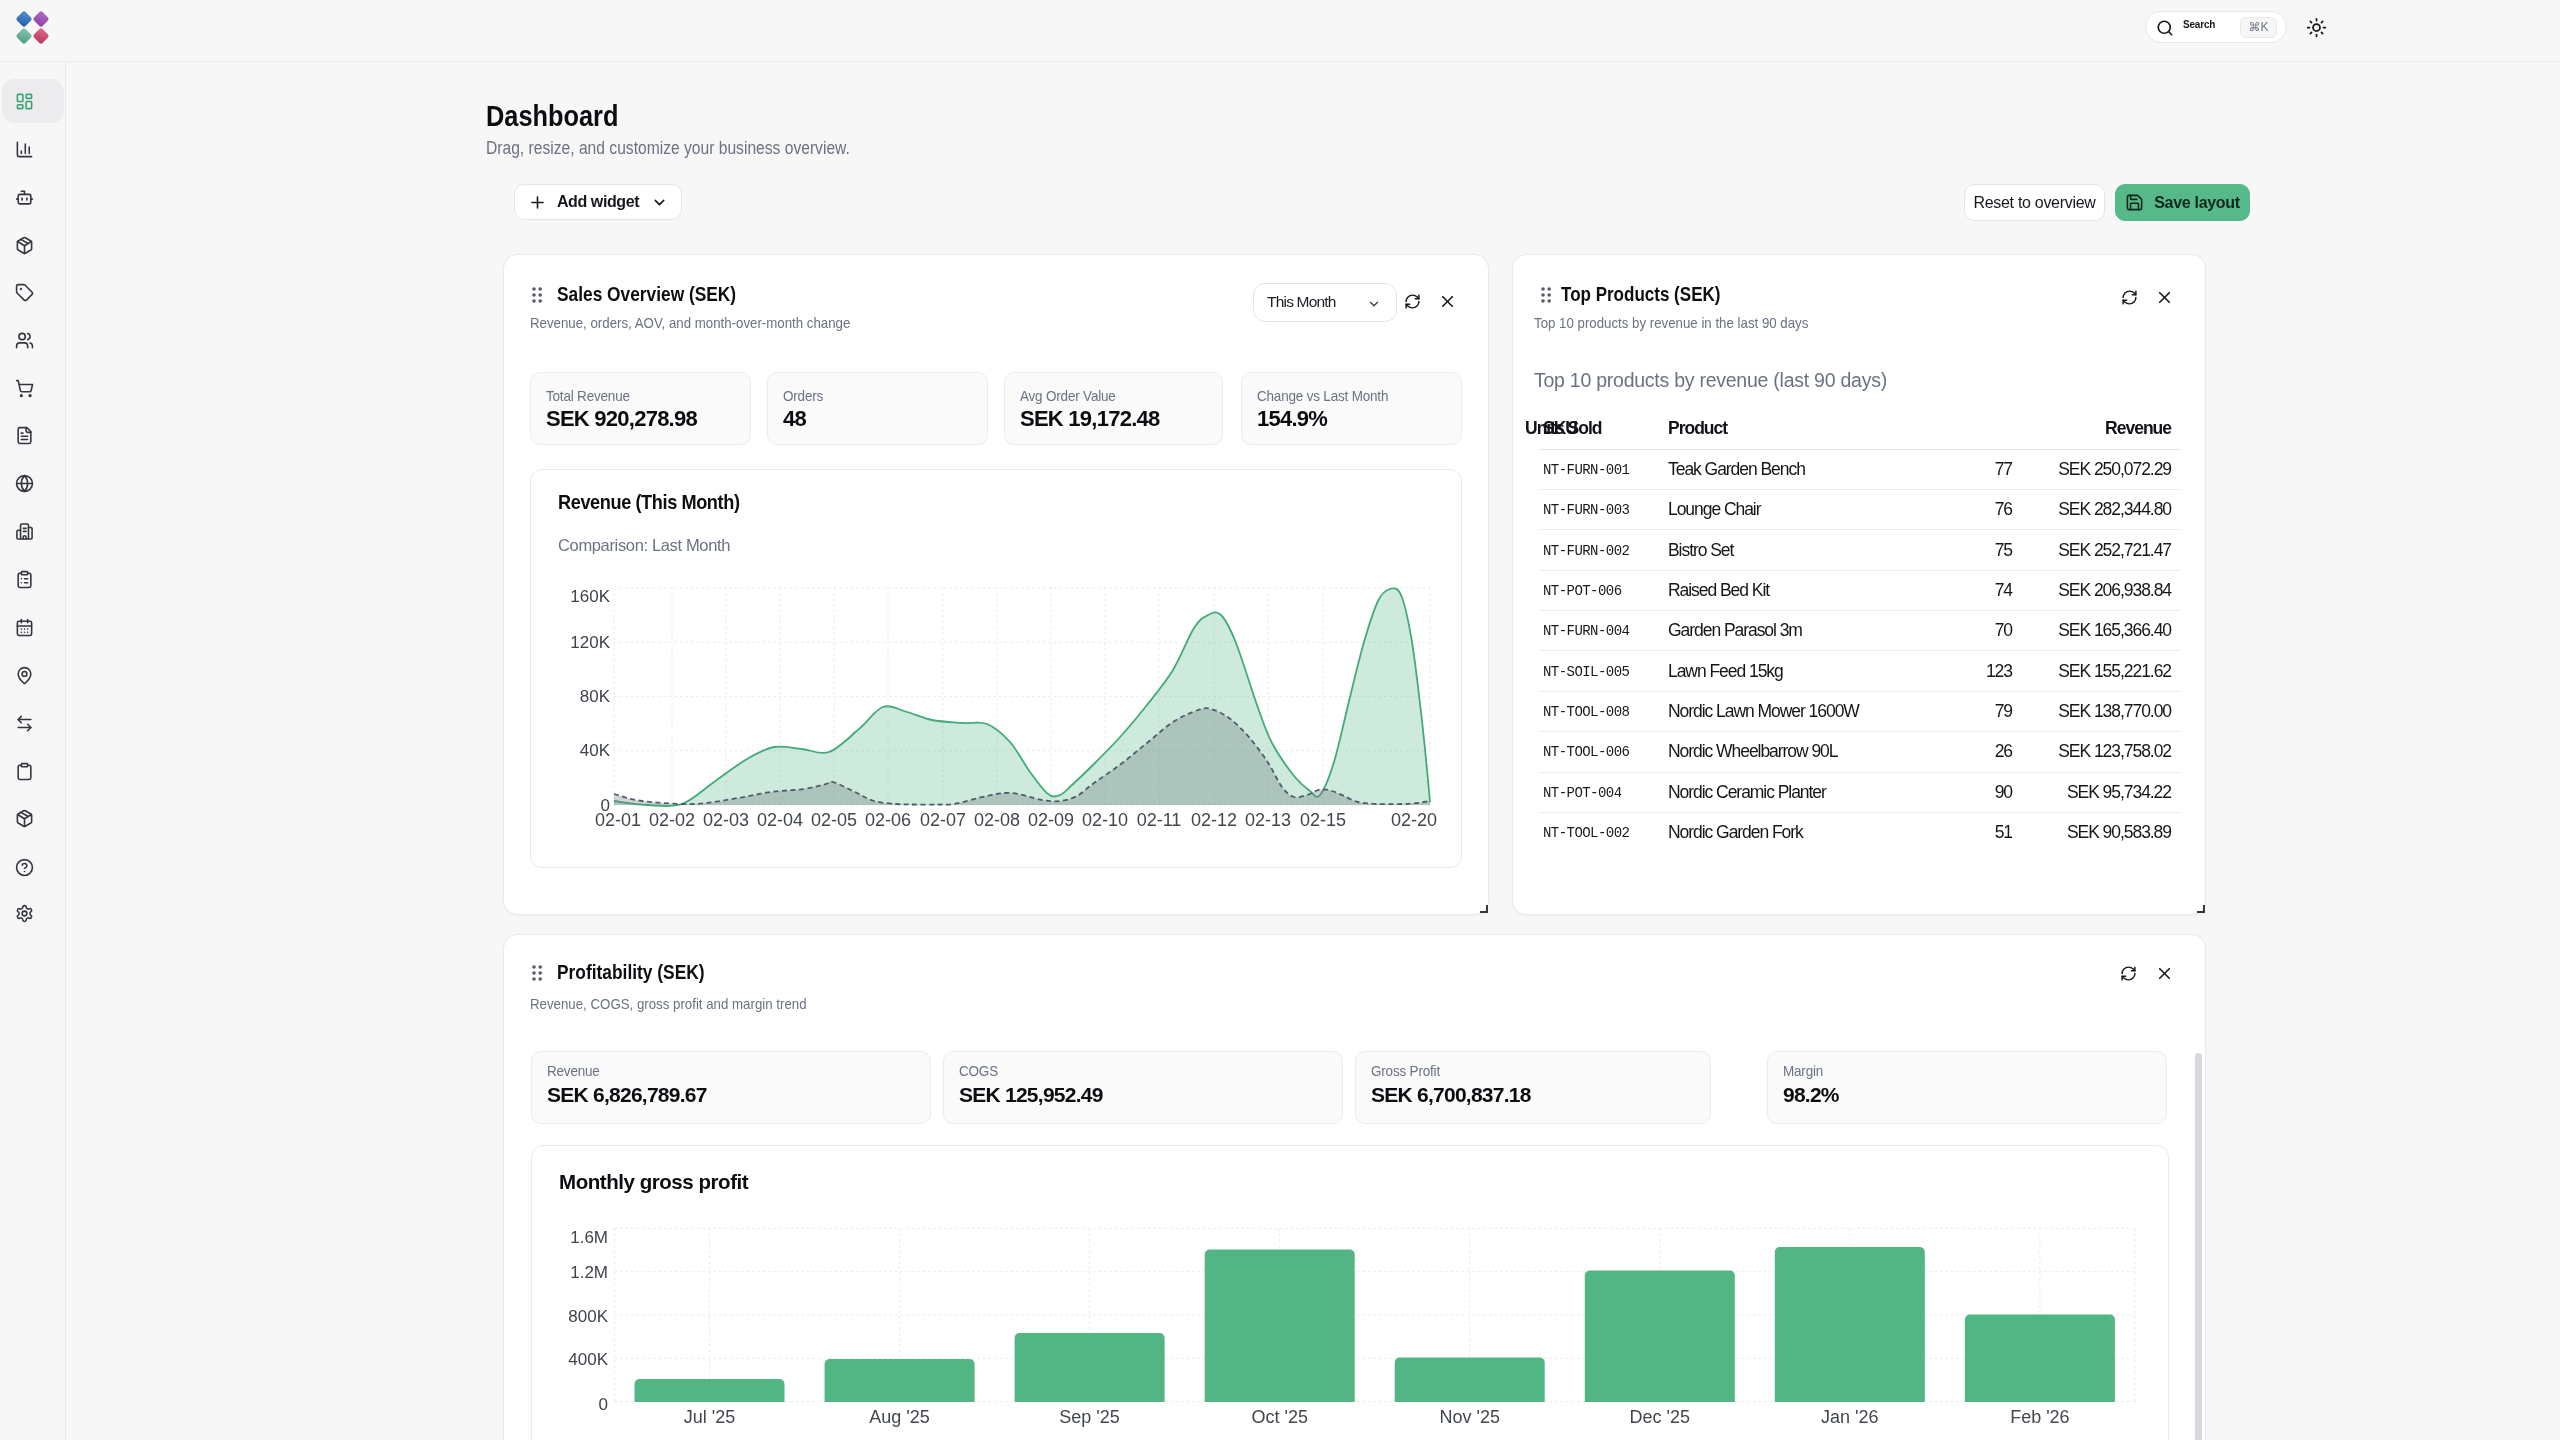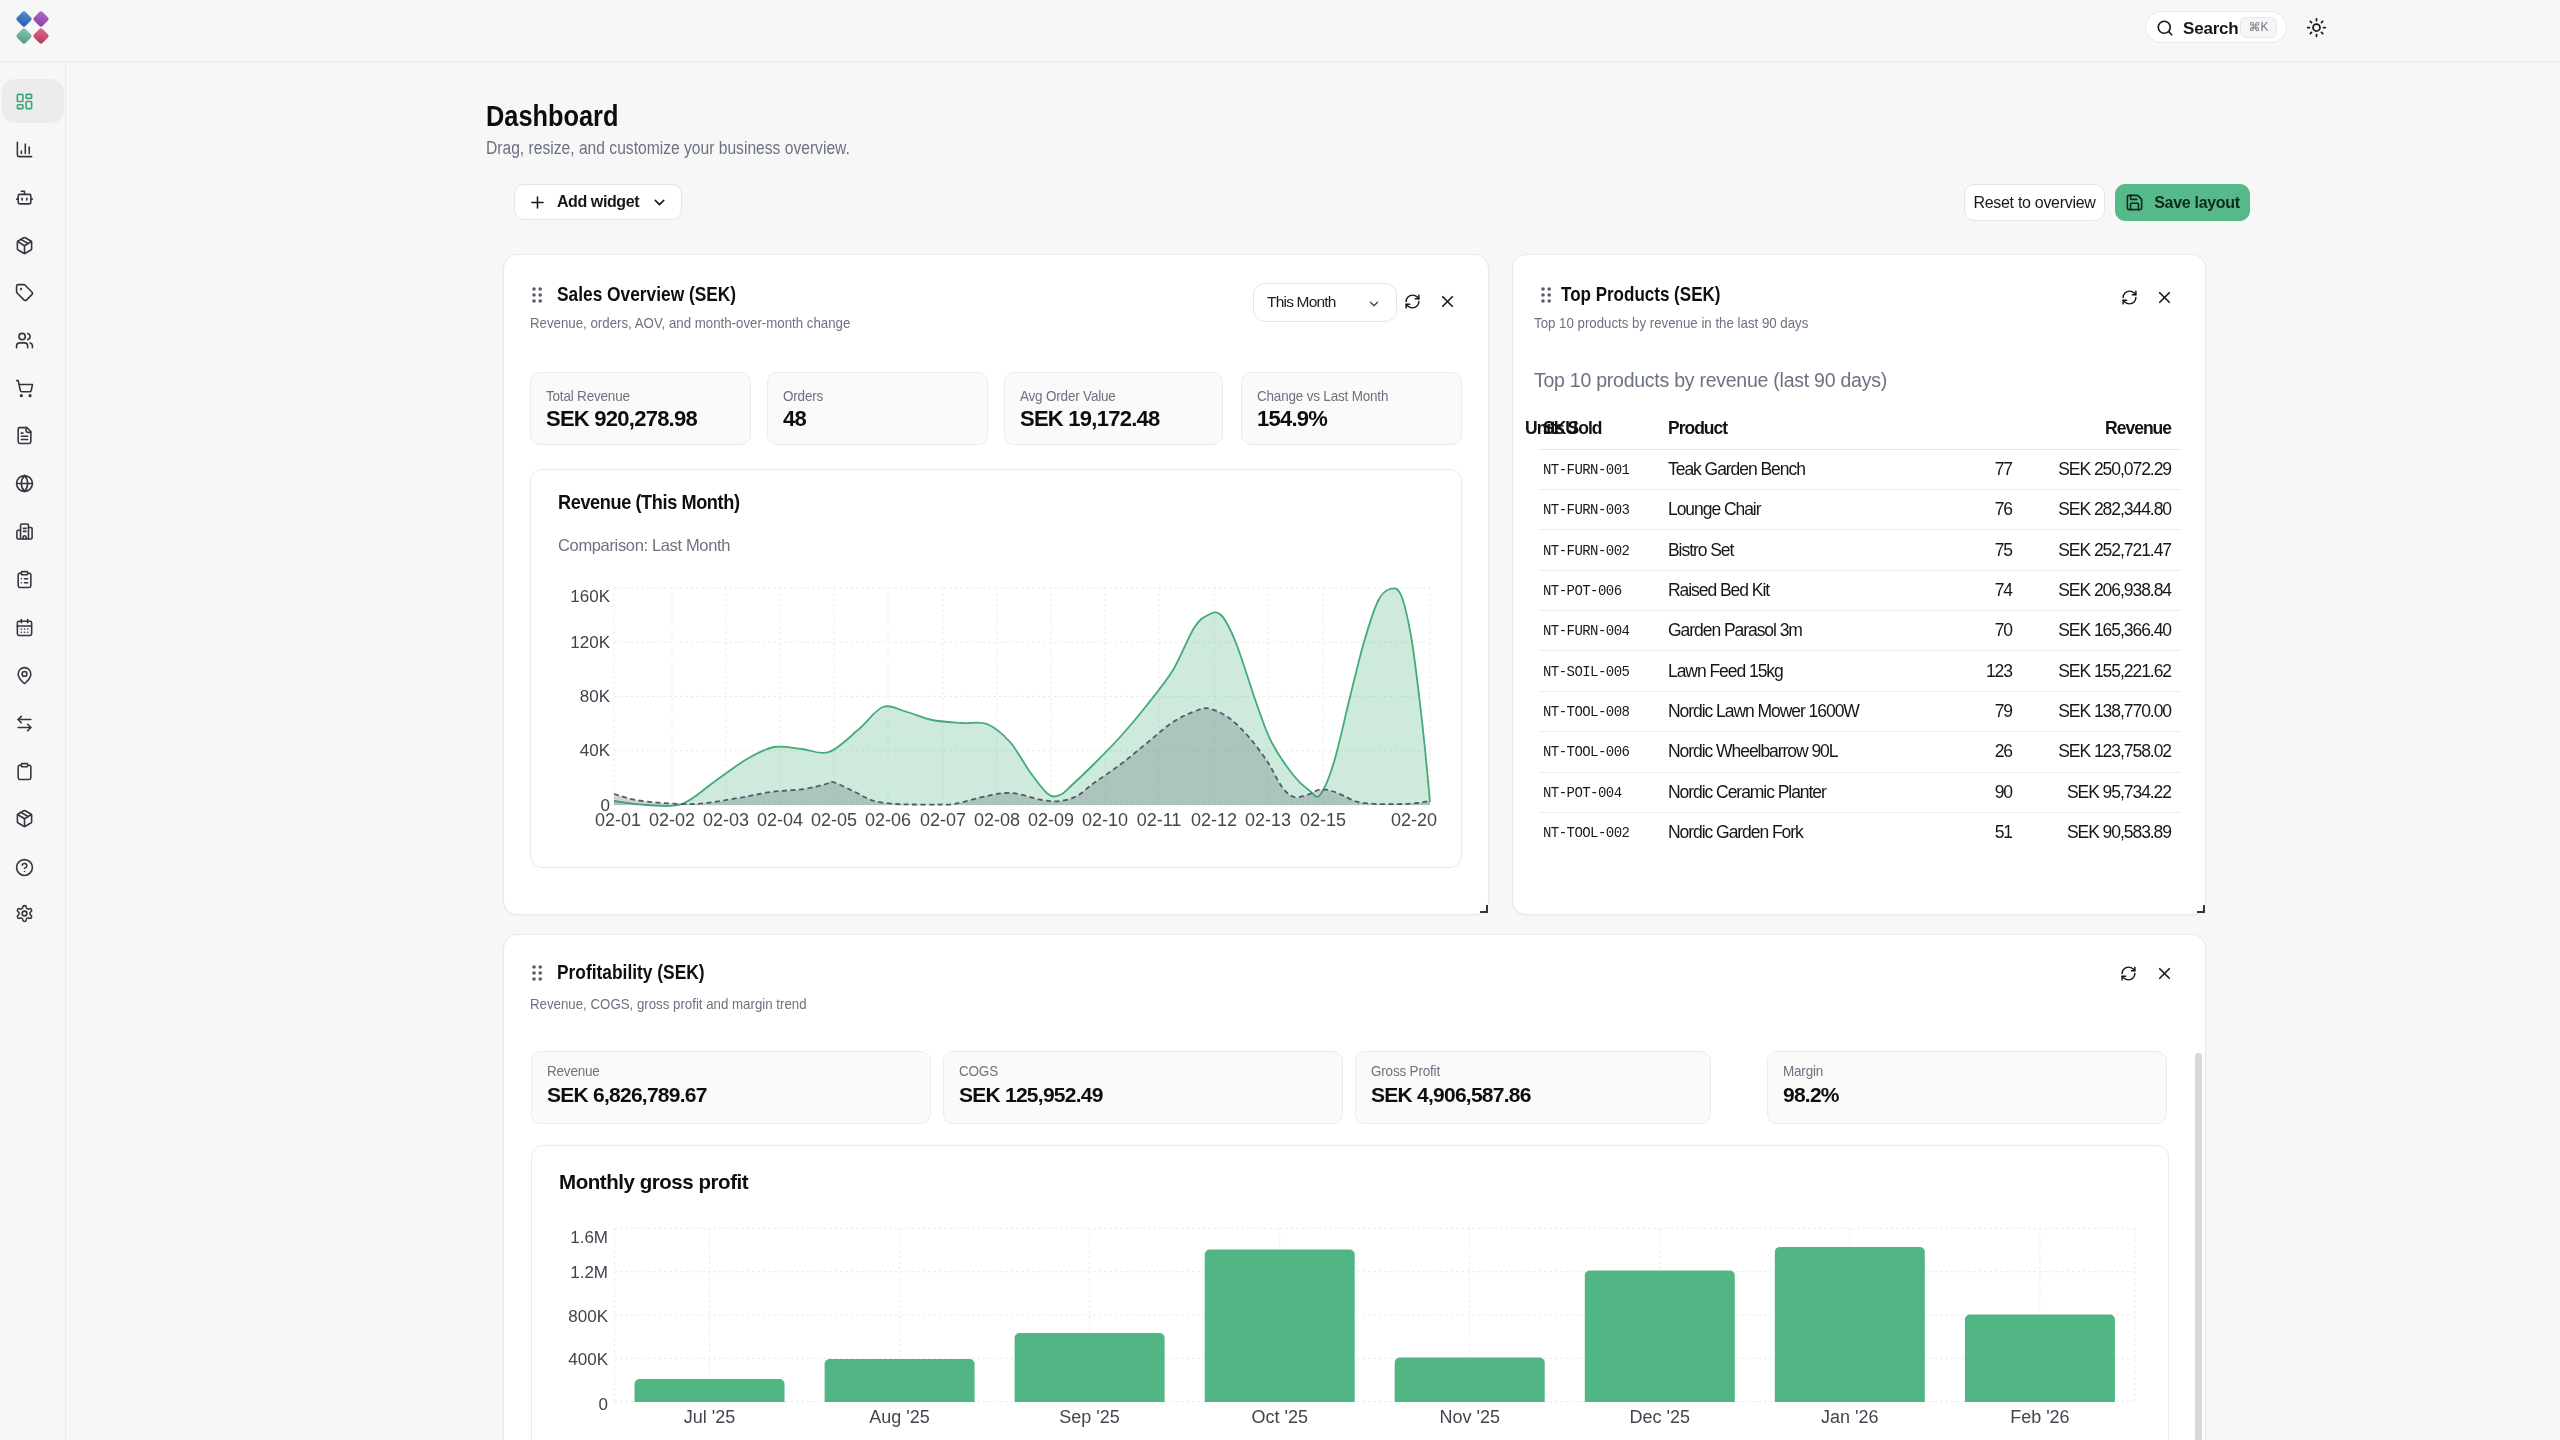--- a/index.html
+++ b/index.html
@@ -83,21 +83,21 @@
     <g transform="translate(26,27) rotate(45)">
         <rect x="-6.1" y="-6.1" width="12.2" height="12.2" rx="2.6" fill="url(#lgr)"></rect>
       </g>
   </svg>
 
   <div id="searchbtn">
     <svg class="abs" style="left:10px;top:7px" width="18" height="18" viewBox="0 0 24 24" fill="none" stroke="#16181d" stroke-width="2.2" stroke-linecap="round" stroke-linejoin="round">
         <circle cx="11" cy="11" r="8"></circle>
         <path d="m21 21-4.3-4.3"></path>
       </svg>
-    <div class="abs" style="left:37px;top:7px;font-size:17px;font-weight:600;letter-spacing:-0.2px;color:#16181d">Search</div>
+    <div class="abs" style="left:37px;top:7px;font-size:10px;font-weight:600;letter-spacing:-0.2px;color:#16181d">Search</div>
     <div id="kbadge">⌘K</div>
   </div>
   <svg class="abs" style="left:2306px;top:17px" width="21" height="21" viewBox="0 0 24 24" fill="none" stroke="#16181d" stroke-width="2" stroke-linecap="round" stroke-linejoin="round">
       <circle cx="12" cy="12" r="4"></circle>
       <path d="M12 2v2"></path>
       <path d="M12 20v2"></path>
       <path d="m4.93 4.93 1.41 1.41"></path>
       <path d="m17.66 17.66 1.41 1.41"></path>
       <path d="M2 12h2"></path>
       <path d="M20 12h2"></path>
@@ -496,21 +496,21 @@
   <div class="statcard" style="left:27px;top:116px;width:400px;">
     <div class="statlabel" style="top:11px">Revenue</div>
       <div class="statvalue" style="font-size:21px;top:31px">SEK 6,826,789.67</div>
   </div>
   <div class="statcard" style="left:439px;top:116px;width:400px;">
     <div class="statlabel" style="top:11px">COGS</div>
       <div class="statvalue" style="font-size:21px;top:31px">SEK 125,952.49</div>
   </div>
   <div class="statcard" style="left:851px;top:116px;width:356px;">
     <div class="statlabel" style="top:11px">Gross Profit</div>
-      <div class="statvalue" style="font-size:21px;top:31px">SEK 4,906,587.86</div>
+      <div class="statvalue" style="font-size:21px;top:31px">SEK 6,700,837.18</div>
   </div>
   <div class="statcard" style="left:1263px;top:116px;width:400px;">
     <div class="statlabel" style="top:11px">Margin</div>
       <div class="statvalue" style="font-size:21px;top:31px">98.2%</div>
   </div>
 
   <div class="chartcard" style="left:27px;top:210px;width:1638px;height:410px;">
     <div class="ctitle" style="top:24px">Monthly gross profit</div>
   </div>
   <svg class="abs" style="left:0;top:0" width="1703" height="640" viewBox="503 934 1703 640" font-family="Liberation Sans, sans-serif">

